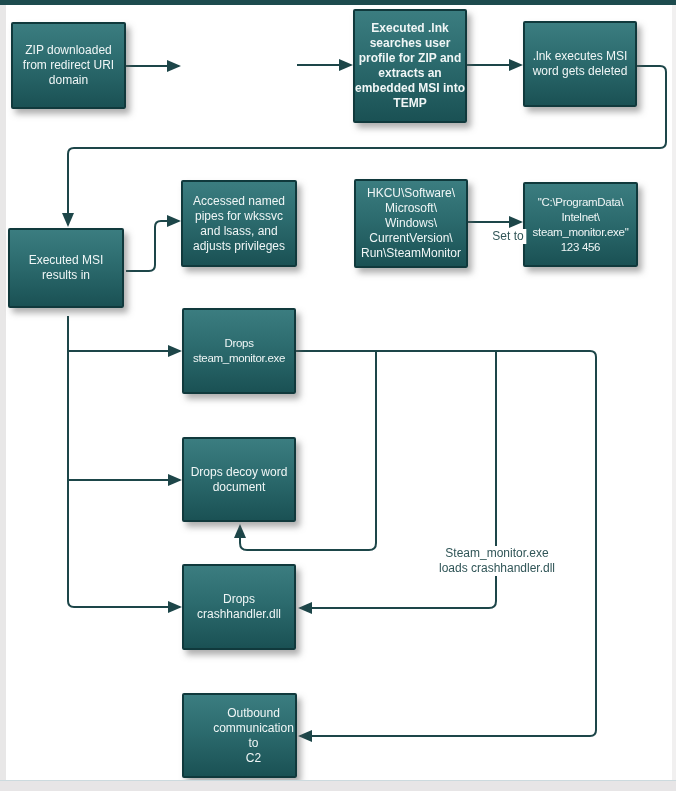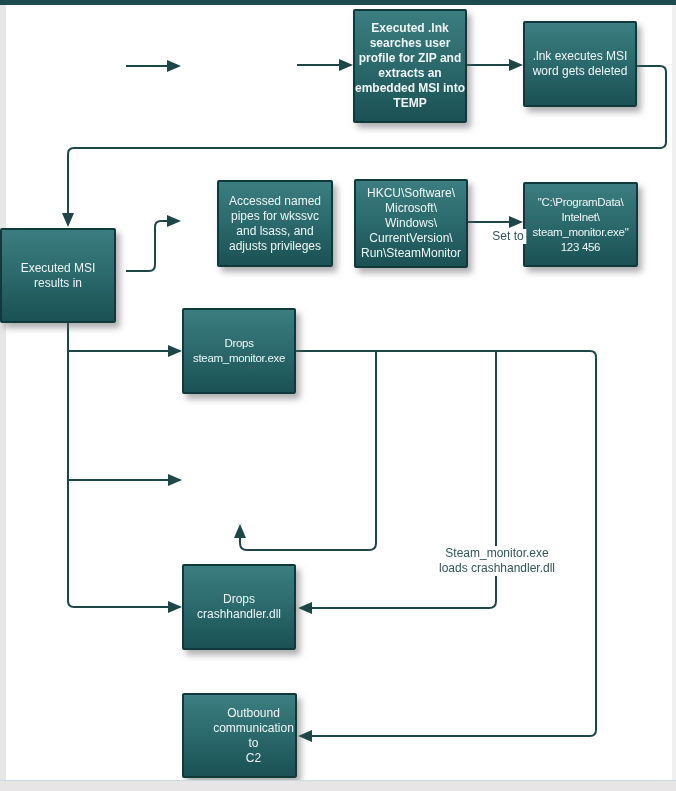--- a/index.html
+++ b/index.html
@@ -52,38 +52,43 @@
       <path d="M468,222 H521" marker-end="url(#mArrow)"></path>
       <path d="M68,316 V601 Q68,607 74,607 H180" marker-end="url(#mArrow)"></path>
       <path d="M68,351 H180" marker-end="url(#mArrow)"></path>
       <path d="M68,480 H180" marker-end="url(#mArrow)"></path>
       <path d="M296,351 H590 Q596,351 596,357 V730 Q596,736 590,736 H300" marker-end="url(#mArrow)"></path>
       <path d="M376,351 V543 Q376,550 369,550 H247 Q240,550 240,543 V526" marker-end="url(#mArrow)"></path>
       <path d="M496,351 V601 Q496,608 489,608 H300" marker-end="url(#mArrow)"></path>
     </g>
   </svg>
 
+  <div class="node" style="left:11px;top:22px;width:115px;height:87px;">
+    <span class="lbl">ZIP downloaded
+from redirect URI
+domain</span>
+  </div>
   <div class="node" style="left:353px;top:9px;width:114px;height:114px;font-weight:bold;">
     <span class="lbl">Executed .lnk
 searches user
 profile for ZIP and
 extracts an
 embedded MSI into
 TEMP</span>
   </div>
   <div class="node" style="left:523px;top:21px;width:114px;height:86px;">
     <span class="lbl">.lnk executes MSI
 word gets deleted</span>
   </div>
 
-  <div class="node" style="left:0;top:228px;width:116px;height:95px;">
+  <div class="node" style="left:8px;top:228px;width:116px;height:80px;">
     <span class="lbl">Executed MSI
 results in</span>
   </div>
-  <div class="node" style="left:181px;top:180px;width:116px;height:87px;margin-left:36px;">
+  <div class="node" style="left:181px;top:180px;width:116px;height:87px;">
     <span class="lbl">Accessed named
 pipes for wkssvc
 and lsass, and
 adjusts privileges</span>
   </div>
   <div class="node" style="left:354px;top:179px;width:114px;height:89px;">
     <span class="lbl">HKCU\Software\
 Microsoft\
 Windows\
 CurrentVersion\
@@ -93,20 +98,24 @@
     <span class="lbl">"C:\ProgramData\
 Intelnet\
 steam_monitor.exe"
 123 456</span>
   </div>
 
   <div class="node tight" style="left:182px;top:308px;width:114px;height:86px;">
     <span class="lbl">Drops
 steam_monitor.exe</span>
   </div>
+  <div class="node" style="left:182px;top:437px;width:114px;height:85px;">
+    <span class="lbl">Drops decoy word
+document</span>
+  </div>
   <div class="node" style="left:182px;top:564px;width:114px;height:86px;">
     <span class="lbl">Drops
 crashhandler.dll</span>
   </div>
   <div class="node" style="left:182px;top:693px;width:115px;height:85px;padding-left:28px;">
     <span class="lbl">Outbound
 communication to
 C2</span>
   </div>
 

